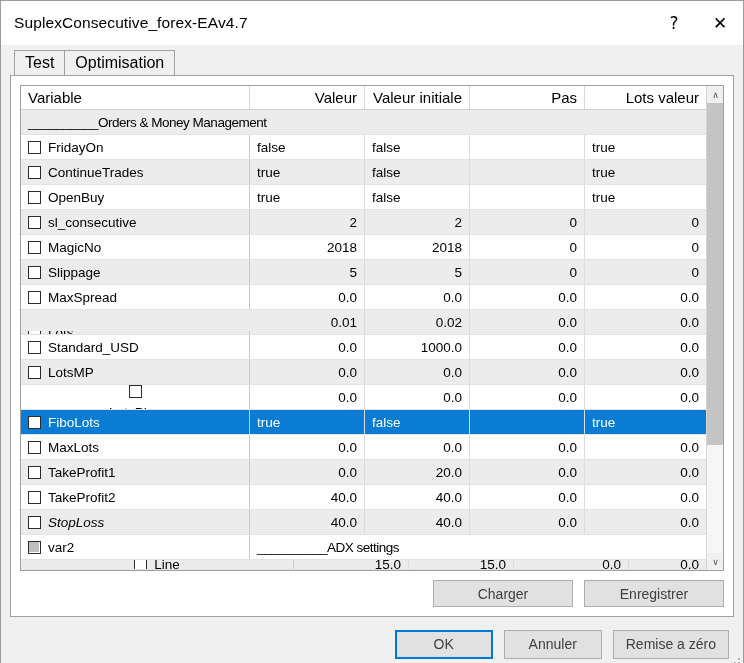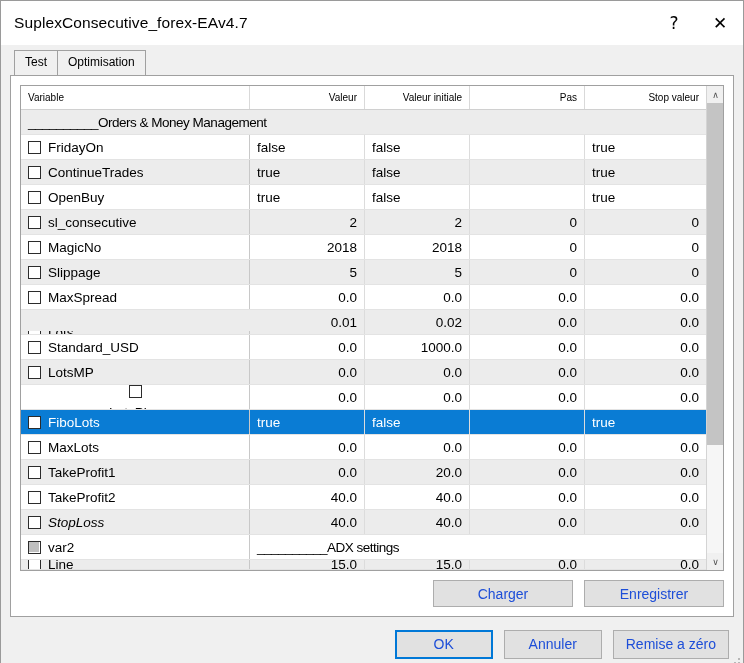--- a/index.html
+++ b/index.html
@@ -47,21 +47,21 @@
   #tabstrip {
     height: 30px;
     background: #f0f0f0;
     display: flex;
     align-items: flex-end;
     padding-left: 13px;
     flex: 0 0 auto;
     position: relative;
   }
   .tab {
-    font-size: 12px;
+    font-size: 16px;
     color: #000;
     background: #f0f0f0;
     border: 1px solid #a0a0a0;
     border-bottom: none;
     padding: 3px 10px 4px 10px;
     margin-right: -1px;
     height: 25px;
     line-height: 17px;
     white-space: nowrap;
     cursor: default;
@@ -99,21 +99,21 @@
   }
   #grid-main { flex: 1 1 auto; display: flex; flex-direction: column; overflow: hidden; min-width: 0; }
   #header-row {
     display: flex;
     height: 24px;
     background: #ffffff;
     border-bottom: 1px solid #d0d0d0;
     flex: 0 0 auto;
   }
   .hcell {
-    font-size: 10px;
+    font-size: 15px;
     color: #000;
     display: flex;
     align-items: center;
     padding: 0 7px;
     border-right: 1px solid #d9d9d9;
     white-space: nowrap;
     cursor: default;
     overflow: hidden;
   }
   .hcell:last-child { border-right: none; }
@@ -181,21 +181,21 @@
     flex: 0 0 auto;
     display: flex;
     justify-content: flex-end;
     gap: 11px;
     padding-top: 9px;
   }
   .btn {
     background: #e1e1e1;
     border: 1px solid #adadad;
     font-size: 14px;
-    color: #1d4ed8;
+    color: #404040;
     height: 27px;
     min-width: 140px;
     padding: 0 12px;
     cursor: default;
     font-family: "Liberation Sans", sans-serif;
   }
   
   #bottombar {
     flex: 0 0 auto;
     height: 54px;
@@ -248,21 +248,21 @@
   <div id="tabpage">
 
     <div id="grid-wrap">
       <div id="grid-main">
 
         <div id="header-row">
           <div class="hcell" style="width:229px">Variable</div>
           <div class="hcell num" style="width:115px">Valeur</div>
           <div class="hcell num" style="width:105px">Valeur initiale</div>
           <div class="hcell num" style="width:115px">Pas</div>
-          <div class="hcell num" style="flex:1 1 auto">Stop valeur</div>
+          <div class="hcell num" style="flex:1 1 auto">Lots valeur</div>
         </div>
 
         <div id="rows">
             <div class="row even">
               <div class="cell span sepline" style="flex: 1 1 auto;">__________Orders &amp; Money Management</div>
             </div>
             <div class="row odd">
               <div class="cell var" style="width: 229px;">
                 <span class="chk"></span>
                 <span class="vname">FridayOn</span>
@@ -423,21 +423,21 @@
               <div class="cell num" style="flex: 1 1 auto;">0.0</div>
             </div>
             <div class="row odd">
               <div class="cell var" style="width: 229px;">
                 <span class="chk disabled"></span>
                 <span class="vname">var2</span>
               </div>
               <div class="cell span sepline" style="flex: 1 1 auto;">__________ADX settings</div>
             </div>
             <div class="row even" style="height: 10px;">
-              <div class="cell var" style="width: 229px;">
+              <div class="cell var" style="width: 273px; justify-content: center;">
                 <span class="chk"></span>
                 <span class="vname">Line</span>
               </div>
               <div class="cell num" style="width: 115px;">15.0</div>
               <div class="cell num" style="width: 105px;">15.0</div>
               <div class="cell num" style="width: 115px;">0.0</div>
               <div class="cell num" style="flex: 1 1 auto;">0.0</div>
             </div>
           </div>
       </div>

